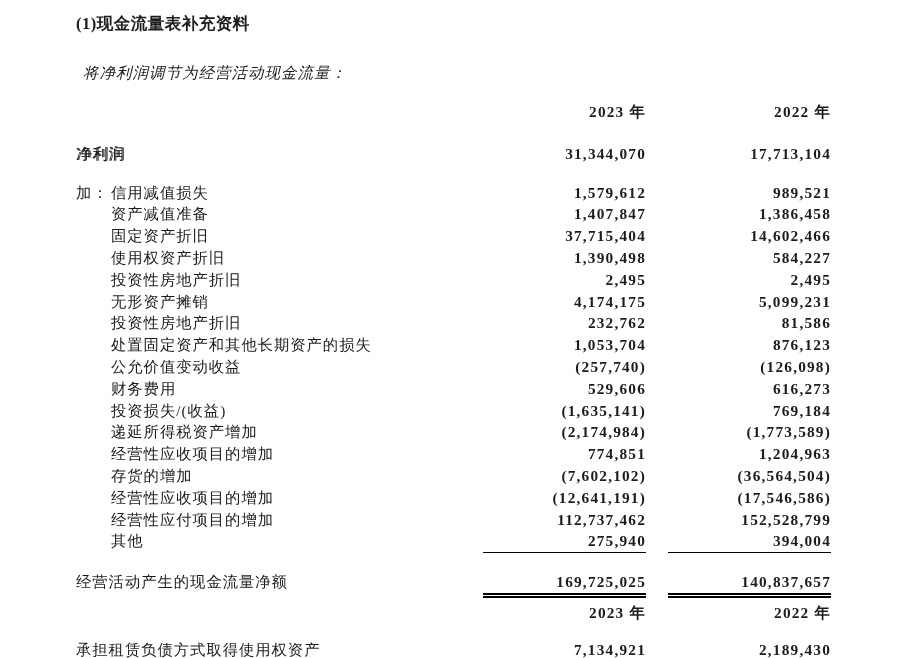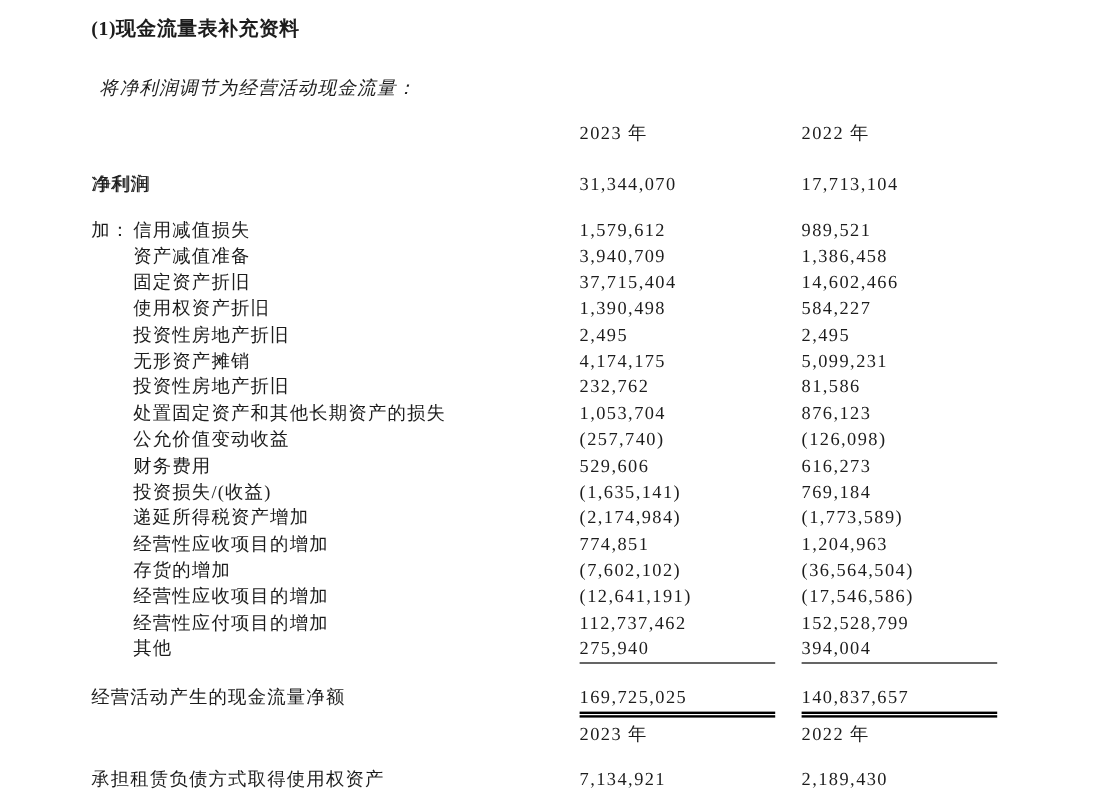--- a/index.html
+++ b/index.html
@@ -32,22 +32,23 @@
     display: grid;
     grid-template-columns: 407px 163px 22px 163px;
     line-height: 21.8px;
     font-size: 15.3px;
   }
   .c { min-height: 21.8px; }
   .lab { letter-spacing: 1px; }
   .lab.ind { padding-left: 35px; }
   .prefix { display: inline-block; width: 35px; letter-spacing: 1px; }
   .v {
-    text-align: left;
+    text-align: right;
     letter-spacing: 1.2px;
+    font-weight: bold;
   }
   .thead { margin-bottom: 20px; }
   .row-netprofit { margin-bottom: 17px; }
   .row-netprofit .lab { text-shadow: 1.2px 0.4px 0 #3a3a3a; }
   .u-single { border-bottom: 1.5px solid #000; }
   .u-double {
     position: relative;
     border-bottom: 2px solid #000;
   }
   .u-double::after {
@@ -85,21 +86,21 @@
 
   <div class="trow">
     <div class="c lab"><span class="prefix">加：</span><span>信用减值损失</span></div>
     <div class="c v">1,579,612</div>
     <div class="c"></div>
     <div class="c v">989,521</div>
   </div>
 
   <div class="trow">
     <div class="c lab ind">资产减值准备</div>
-    <div class="c v">3,940,709</div>
+    <div class="c v">1,407,847</div>
     <div class="c"></div>
     <div class="c v">1,386,458</div>
   </div>
 
   <div class="trow">
     <div class="c lab ind">固定资产折旧</div>
     <div class="c v">37,715,404</div>
     <div class="c"></div>
     <div class="c v">14,602,466</div>
   </div>

